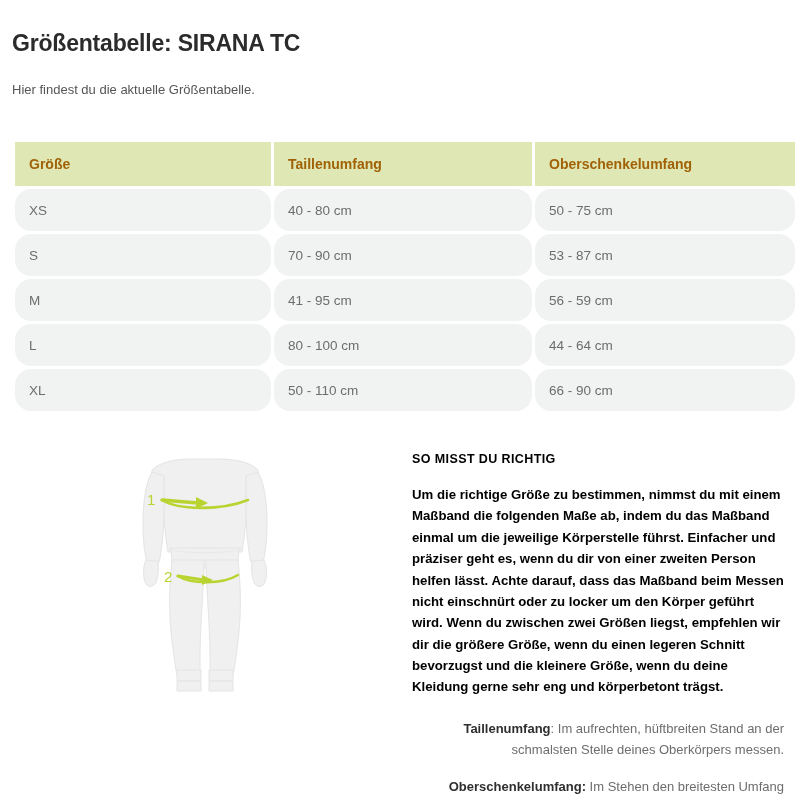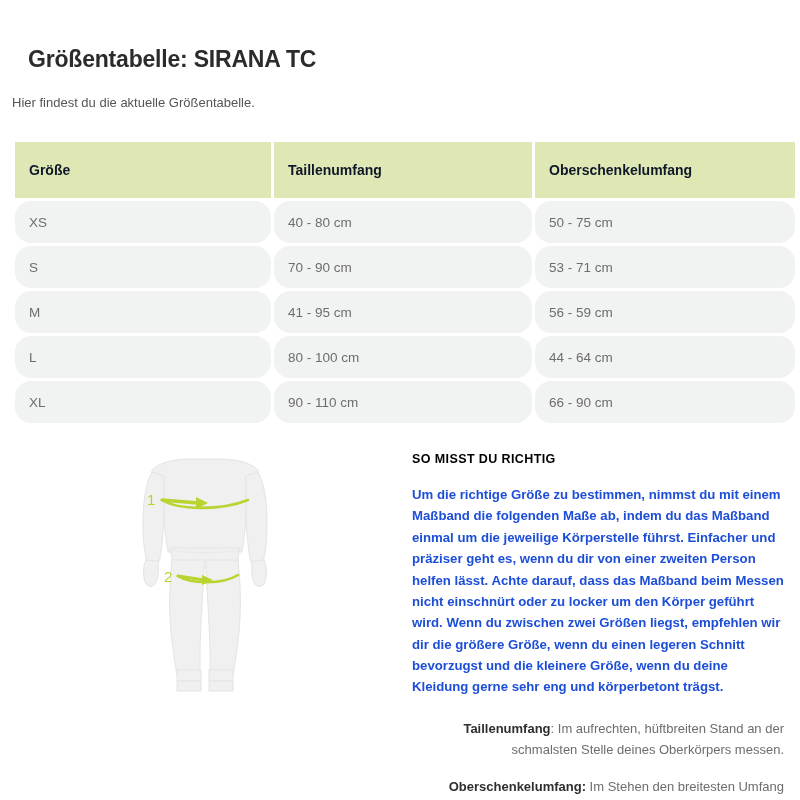--- a/index.html
+++ b/index.html
@@ -23,27 +23,27 @@
 
   
   .page-title {
     position: absolute;
     left: 12px;
     top: 30px;
     font-size: 23px;
     font-weight: bold;
     letter-spacing: -0.2px;
     color: #2b2b2b;
-    margin: 16px;
+    margin: 0;
     line-height: 1.2;
   }
   .page-intro {
     position: absolute;
     left: 12px;
-    top: 94px;
+    top: 81px;
     font-size: 13px;
     color: #555555;
     margin: 0;
     line-height: 1.4;
   }
 
   
   .size-table {
     position: absolute;
     left: 12px;
@@ -57,23 +57,23 @@
   .size-table td {
     text-align: left;
     vertical-align: middle;
     padding: 0 14px;
     font-size: 13.5px;
     font-weight: normal;
     border: none;
   }
   .size-table th {
     background: #dfe8b4;
-    color: #0f172a;
-    font-weight: bold;
-    height: 56px;
+    color: #a16207;
+    font-weight: bold;
+    height: 44px;
     font-size: 14px;
   }
   .size-table td {
     background: #f1f2f2;
     color: #6d6d6d;
     height: 42px;
     border-radius: 16px;
   }
   .col-size    { width: 256px; }
   .col-waist   { width: 258px; }
@@ -109,21 +109,21 @@
   .measure-heading {
     font-size: 12.5px;
     font-weight: bold;
     letter-spacing: 0.4px;
     color: #000000;
     margin: 0 0 18px 0;
   }
   .measure-body {
     font-size: 13.2px;
     line-height: 1.62;
-    color: #1d4ed8;
+    color: #000000;
     font-weight: bold;
     margin: 0 0 20px 0;
     text-align: left;
   }
   .measure-def {
     font-size: 13px;
     line-height: 1.62;
     color: #6d6d6d;
     margin: 0 0 16px 0;
     text-align: right;
@@ -156,35 +156,35 @@
     </thead>
     <tbody>
       <tr>
         <td>XS</td>
         <td>40 - 80 cm</td>
         <td>50 - 75 cm</td>
       </tr>
       <tr>
         <td>S</td>
         <td>70 - 90 cm</td>
-        <td>53 - 71 cm</td>
+        <td>53 - 87 cm</td>
       </tr>
       <tr>
         <td>M</td>
         <td>41 - 95 cm</td>
         <td>56 - 59 cm</td>
       </tr>
       <tr>
         <td>L</td>
         <td>80 - 100 cm</td>
         <td>44 - 64 cm</td>
       </tr>
       <tr>
         <td>XL</td>
-        <td>90 - 110 cm</td>
+        <td>50 - 110 cm</td>
         <td>66 - 90 cm</td>
       </tr>
     </tbody>
   </table>
 
   <div class="lower">
 
     <div class="figure-wrap">
       <svg viewBox="0 0 170 245" xmlns="http://www.w3.org/2000/svg">
         <g fill="#f0f0f0" stroke="#e4e4e4" stroke-width="1">

